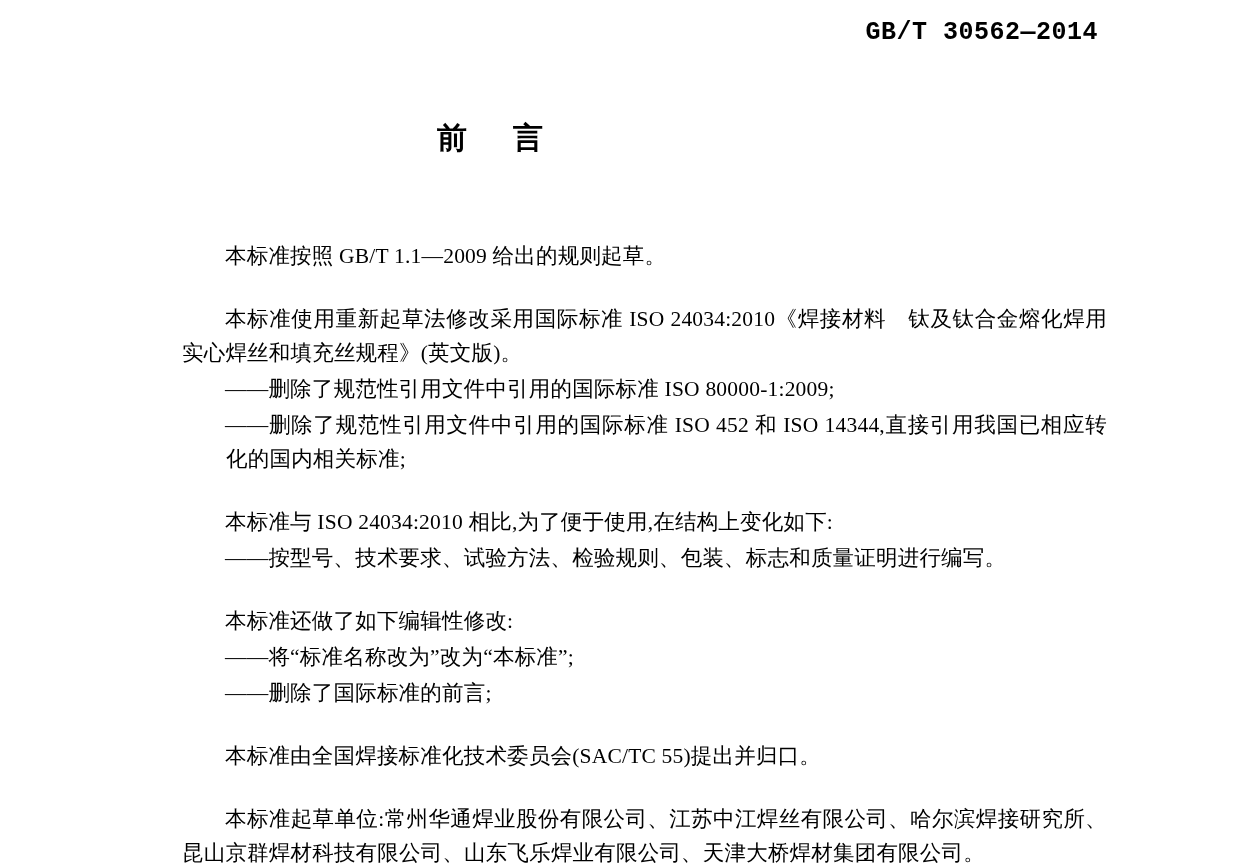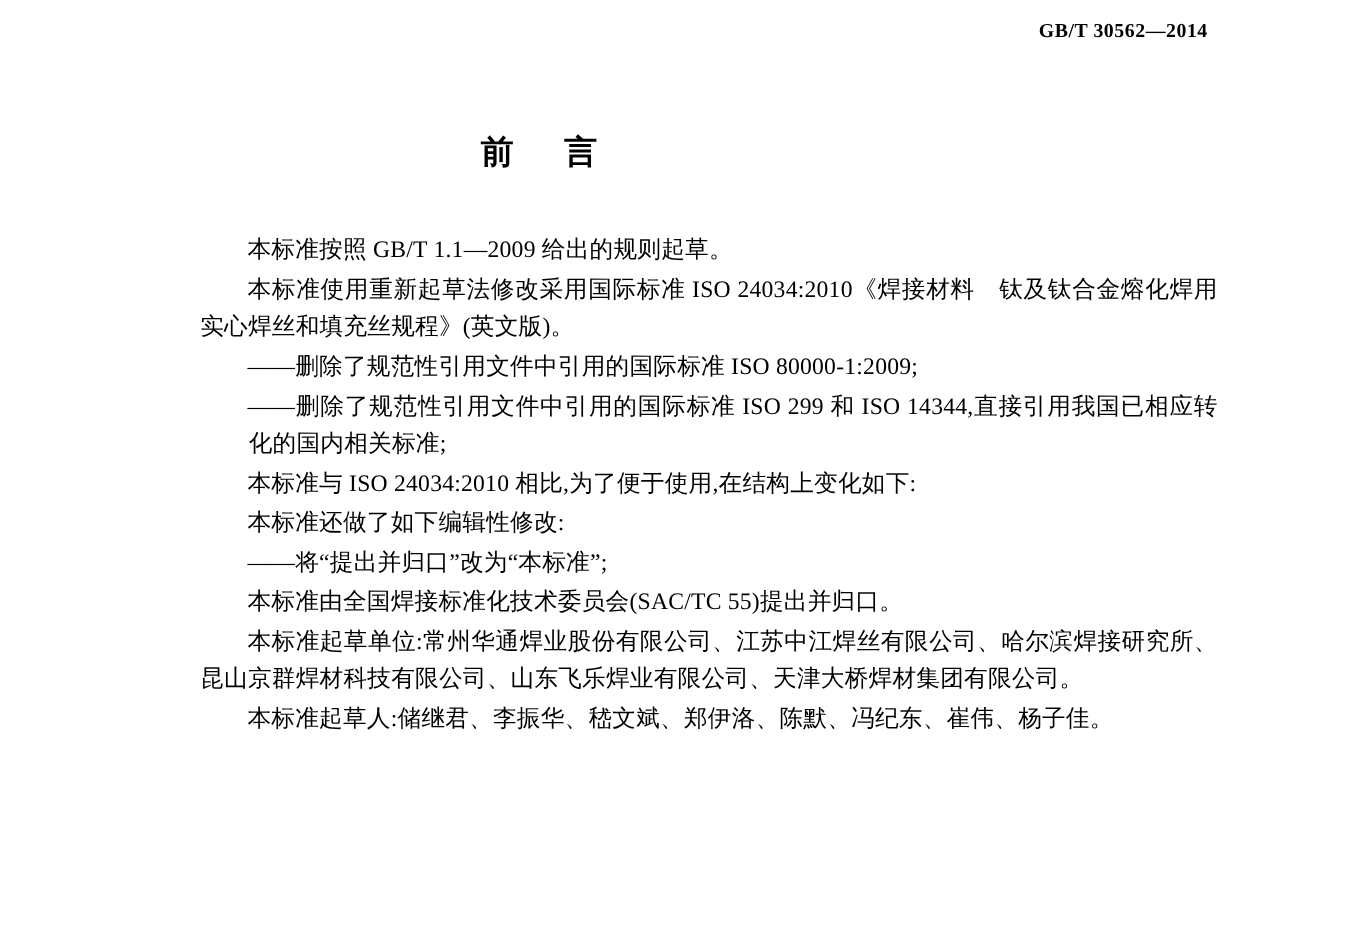--- a/index.html
+++ b/index.html
@@ -18,22 +18,22 @@
   .page {
     width: 1240px;
     height: 865px;
     position: relative;
     box-sizing: border-box;
   }
   .header {
     position: absolute;
     top: 18px;
     right: 142px;
-    font-family: Liberation Serif, serif;
-    font-size: 18px;
+    font-family: Liberation Mono, monospace;
+    font-size: 25px;
     font-weight: bold;
     letter-spacing: 0.5px;
     white-space: nowrap;
   }
   .title {
     position: absolute;
     top: 118px;
     left: 0;
     width: 982px;
     text-align: center;
@@ -55,20 +55,21 @@
   p.para {
     margin: 0 0 2px 0;
     font-size: 21.5px;
     line-height: 34px;
     text-align: justify;
     text-justify: inter-ideograph;
     letter-spacing: 0.2px;
   }
   p.indent {
     text-indent: 2em;
+    margin-top: 29px;
   }
   p.dash {
     padding-left: 2.05em;
     text-indent: -0.05em;
   }
   .gap-before { margin-top: 8px; }
 </style>
 </head>
 <body>
 
@@ -77,22 +78,24 @@
   <div class="header">GB/T 30562—2014</div>
 
   <div class="title">
     <span>前</span><span class="gap"></span><span>言</span>
   </div>
 
   <div class="body-block">
     <p class="para indent">本标准按照 GB/T 1.1—2009 给出的规则起草。</p>
     <p class="para indent">本标准使用重新起草法修改采用国际标准 ISO 24034:2010《焊接材料　钛及钛合金熔化焊用实心焊丝和填充丝规程》(英文版)。</p>
     <p class="para dash">——删除了规范性引用文件中引用的国际标准 ISO 80000-1:2009;</p>
-    <p class="para dash">——删除了规范性引用文件中引用的国际标准 ISO 299 和 ISO 14344,直接引用我国已相应转化的国内相关标准;</p>
+    <p class="para dash">——删除了规范性引用文件中引用的国际标准 ISO 452 和 ISO 14344,直接引用我国已相应转化的国内相关标准;</p>
     <p class="para indent">本标准与 ISO 24034:2010 相比,为了便于使用,在结构上变化如下:</p>
+    <p class="para dash">——按型号、技术要求、试验方法、检验规则、包装、标志和质量证明进行编写。</p>
     <p class="para indent">本标准还做了如下编辑性修改:</p>
-    <p class="para dash">——将“提出并归口”改为“本标准”;</p>
+    <p class="para dash">——将“标准名称改为”改为“本标准”;</p>
+    <p class="para dash">——删除了国际标准的前言;</p>
     <p class="para indent">本标准由全国焊接标准化技术委员会(SAC/TC 55)提出并归口。</p>
     <p class="para indent gap-before">本标准起草单位:常州华通焊业股份有限公司、江苏中江焊丝有限公司、哈尔滨焊接研究所、昆山京群焊材科技有限公司、山东飞乐焊业有限公司、天津大桥焊材集团有限公司。</p>
     <p class="para indent gap-before">本标准起草人:储继君、李振华、嵇文斌、郑伊洛、陈默、冯纪东、崔伟、杨子佳。</p>
   </div>
 
 </div>
 
 </body></html>

